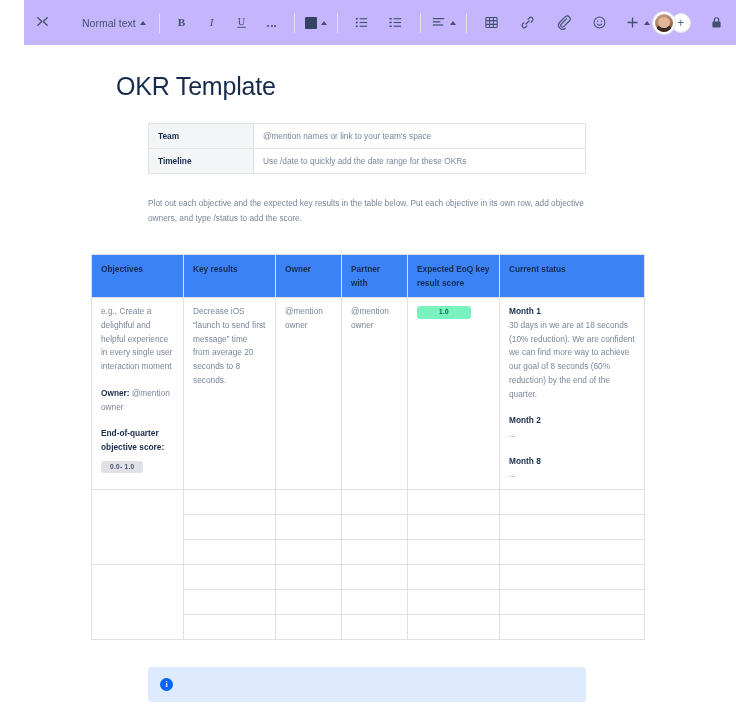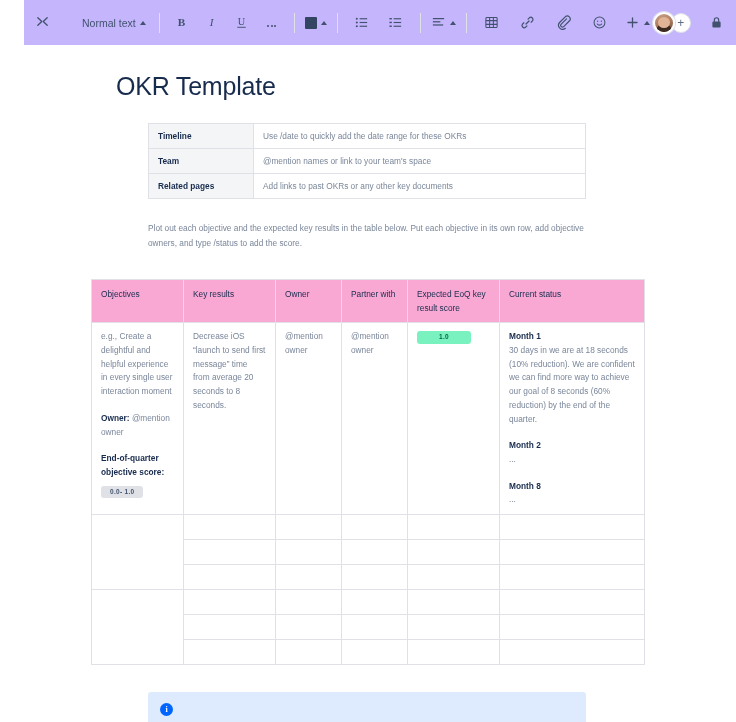--- a/index.html
+++ b/index.html
@@ -169,22 +169,22 @@
   }
   .okr-table th, .okr-table td {
     border: 1px solid #dfe1e6;
     vertical-align: top;
     padding: 7px 9px;
     font-size: 8.3px;
     line-height: 1.65;
     text-align: left;
   }
   .okr-table thead th {
-    background: #f9a8d4;
-    font-weight: normal;
+    background: #3b82f6;
+    font-weight: bold;
     color: #172b4d;
     height: 34px;
     vertical-align: top;
     padding-top: 8px;
   }
   .c1 { width: 92px; }
   .c2 { width: 92px; }
   .c3 { width: 66px; }
   .c4 { width: 66px; }
   .c5 { width: 92px; }
@@ -401,30 +401,26 @@
   </div>
 </div>
 
 <div class="page">
 
   <h1 class="title">OKR Template</h1>
 
   <table class="info-table">
     <tbody>
       <tr>
+        <td class="info-label">Team</td>
+        <td class="info-value">@mention names or link to your team's space</td>
+      </tr>
+      <tr>
         <td class="info-label">Timeline</td>
         <td class="info-value">Use /date to quickly add the date range for these OKRs</td>
-      </tr>
-      <tr>
-        <td class="info-label">Team</td>
-        <td class="info-value">@mention names or link to your team's space</td>
-      </tr>
-      <tr>
-        <td class="info-label">Related pages</td>
-        <td class="info-value">Add links to past OKRs or any other key documents</td>
       </tr>
     </tbody>
   </table>
 
   <p class="intro">Plot out each objective and the expected key results in the table below. Put each objective in its own row, add objective owners, and type /status to add the score.</p>
 
   <table class="okr-table">
     <colgroup>
       <col class="c1">
         <col class="c2">

